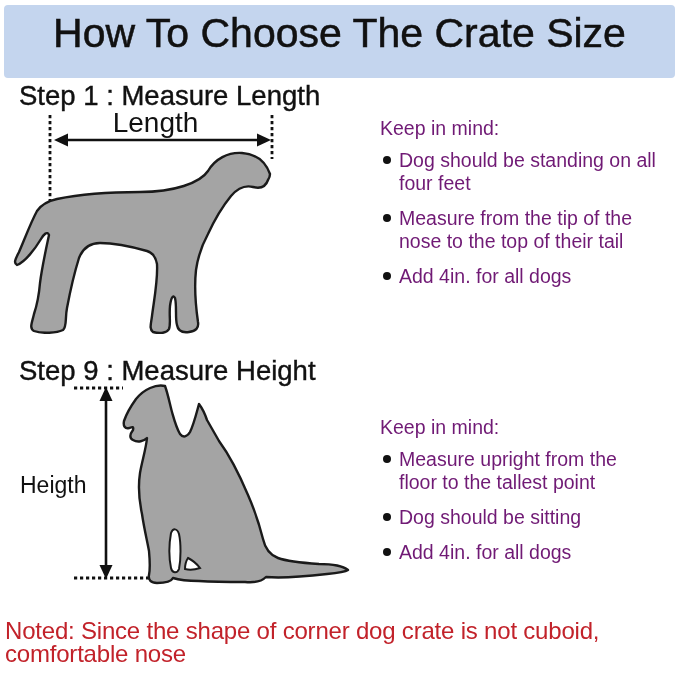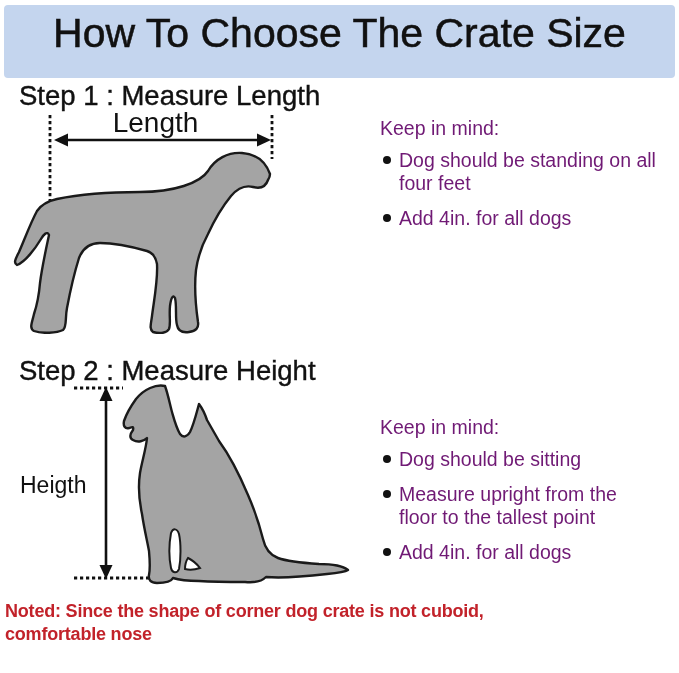--- a/index.html
+++ b/index.html
@@ -35,22 +35,22 @@
   .kim2 { top:416px; }
   .kim-title { margin-bottom:9px; }
   .kim ul { list-style:none; margin:0; padding:0; }
   .kim li { position:relative; padding-left:19px; margin-bottom:12px; }
   .kim li::before {
     content:""; position:absolute; left:3px; top:7px;
     width:8px; height:8px; border-radius:50%; background:#111;
   }
   
   .note {
-    position:absolute; left:5px; top:600px; width:670px;
-    font-size:18px; font-weight:bold; line-height:22.5px;
+    position:absolute; left:5px; top:620px; width:670px;
+    font-size:24px; font-weight:normal; line-height:22.5px;
     color:#c2222a; letter-spacing:-0.2px;
   }
 </style>
 </head>
 <body>
 
 <div class="page">
 
   <header class="band">
     <h1>How To Choose The Crate Size</h1>
@@ -100,25 +100,26 @@
          C202,75 210,61 219,50
          C225,43 233,39 241,41
          C249,43 254,40 256,34
          C258,31 258,30 258,28 Z"></path>
   </svg>
 
   <aside class="kim kim1">
     <div class="kim-title">Keep in mind:</div>
     <ul>
       <li>Dog should be standing on all four feet</li>
+      <li>Measure from the tip of the nose to the top of their tail</li>
       <li>Add 4in. for all dogs</li>
     </ul>
   </aside>
 
-  <h2 class="step step2h">Step 2 : Measure Height</h2>
+  <h2 class="step step2h">Step 9 : Measure Height</h2>
 
   <div class="hgt-label">Heigth</div>
   <svg class="abs" style="left:60px; top:382px;" width="100" height="202" viewBox="0 0 100 202">
     <line x1="14" y1="6" x2="63" y2="6" stroke="#111" stroke-width="2.8" stroke-dasharray="3.2 2.8"></line>
     <line x1="14" y1="196" x2="92" y2="196" stroke="#111" stroke-width="2.8" stroke-dasharray="3.2 2.8"></line>
     <line x1="46" y1="16" x2="46" y2="186" stroke="#111" stroke-width="2.6"></line>
     <polygon points="46,5 39.5,19 52.5,19" fill="#111"></polygon>
     <polygon points="46,197 39.5,183 52.5,183" fill="#111"></polygon>
   </svg>
 
@@ -152,22 +153,22 @@
          C72,56 68,57 65,53
          C61,46 59,38 57,31
          C55,24 53,13 50,5 Z"></path>
     <path fill="#ffffff" stroke="#1a1a1a" stroke-width="2" d="M56,152 C54,163 54,177 56,187 C57,192 62,193 64,188 C66,178 66,162 64,153 C62,147 58,147 56,152 Z"></path>
     <path fill="#ffffff" stroke="#1a1a1a" stroke-width="2" d="M73,177 C77,179 82,183 85,187 C79,189 74,189 70,188 C70,184 71,180 73,177 Z"></path>
   </svg>
 
   <aside class="kim kim2">
     <div class="kim-title">Keep in mind:</div>
     <ul>
+      <li>Measure upright from the floor to the tallest point</li>
       <li>Dog should be sitting</li>
-      <li>Measure upright from the floor to the tallest point</li>
       <li>Add 4in. for all dogs</li>
     </ul>
   </aside>
 
   <div class="note">
     <div>Noted: Since the shape of corner dog crate is not cuboid,</div>
     <div>comfortable nose</div>
   </div>
 
 </div>

